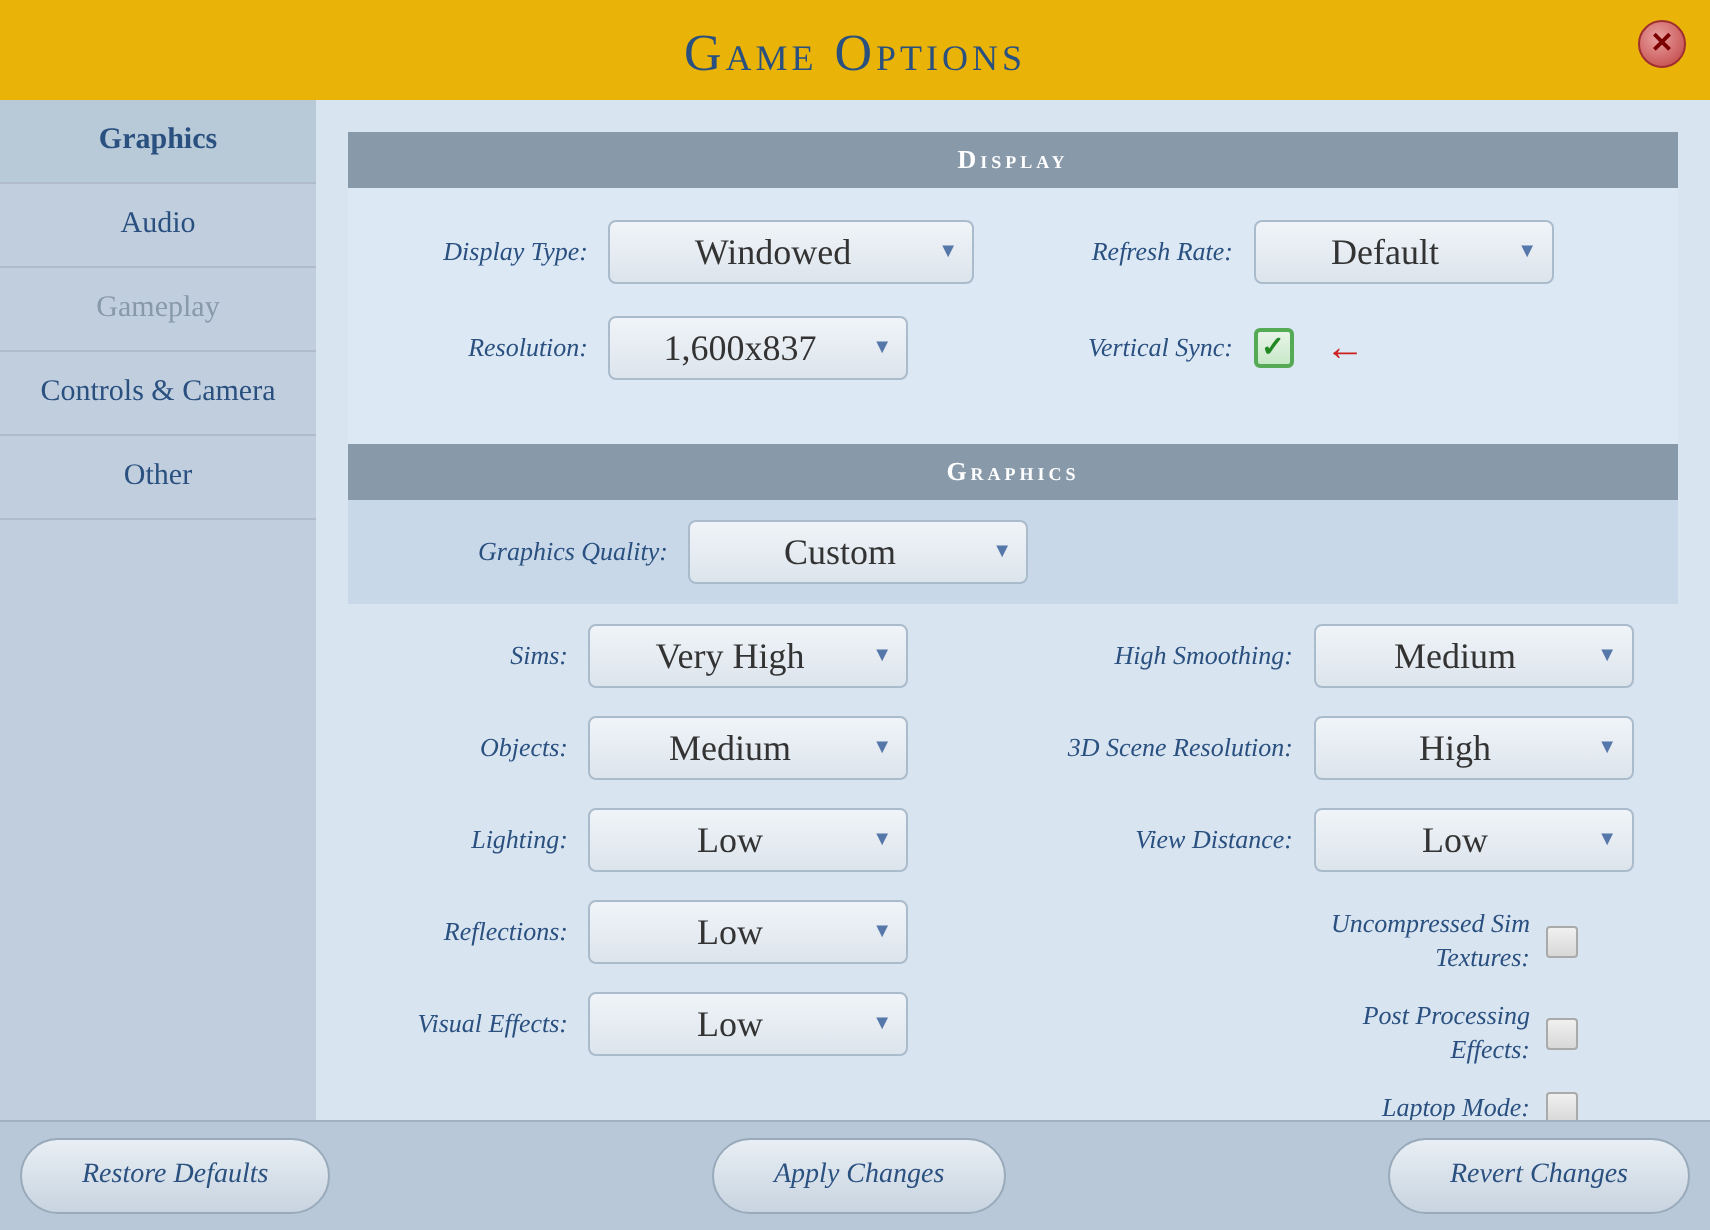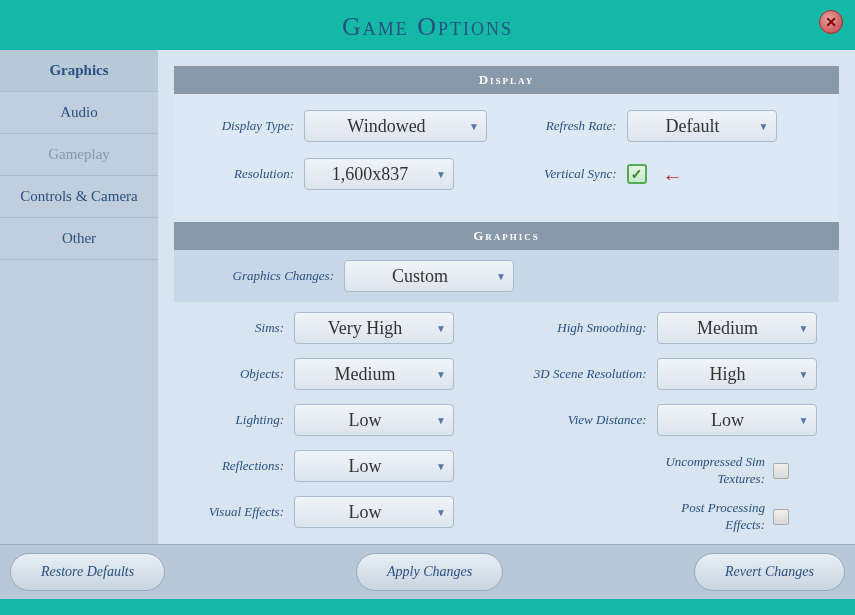--- a/index.html
+++ b/index.html
@@ -9,21 +9,21 @@
       background: #c8d8e8;
       font-family: Georgia, 'Times New Roman', serif;
       overflow: hidden;
       position: relative;
     }
 
     
     .game-options-window {
       width: 855px;
       height: 615px;
-      background: #14b8a6;
+      background: #eab308;
       position: relative;
     }
 
     
     .title-bar {
       text-align: center;
       padding: 12px 0 8px 0;
       position: relative;
     }
     .title-bar h1 {
@@ -238,21 +238,21 @@
       height: 16px;
       background: linear-gradient(to bottom, #f0f0f0, #d8d8d8);
       border: 1px solid #aaaaaa;
       border-radius: 2px;
       flex-shrink: 0;
     }
 
     
     .bottom-bar {
       position: absolute;
-      bottom: 16px;
+      bottom: 0;
       left: 0;
       right: 0;
       height: 55px;
       background: #b8c8d8;
       display: flex;
       align-items: center;
       justify-content: space-between;
       padding: 0 10px;
       border-top: 1px solid #a0b0c0;
     }
@@ -354,21 +354,21 @@
             <span class="red-arrow">←</span>
           </div>
         </div>
       </div>
 
       <div class="section-header">
         <span>Graphics</span>
       </div>
 
       <div class="graphics-quality-bar">
-        <span class="gq-label">Graphics Changes:</span>
+        <span class="gq-label">Graphics Quality:</span>
         <div class="select-wrapper">
           <select style="min-width:170px;">
             <option>Custom</option>
             <option>Low</option>
             <option>Medium</option>
             <option>High</option>
             <option>Very High</option>
             <option>Ultra</option>
           </select>
         </div>

